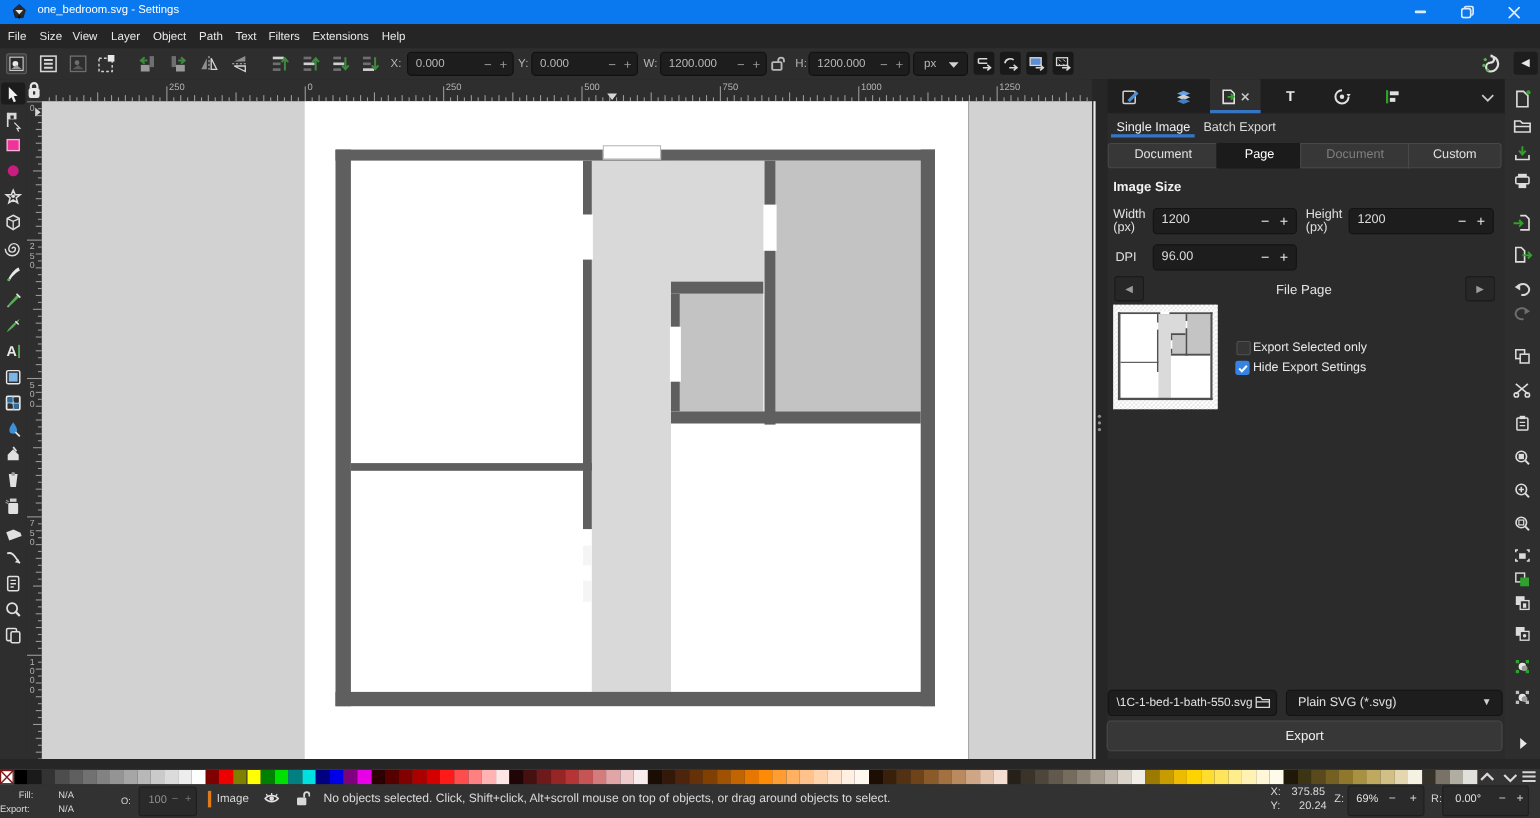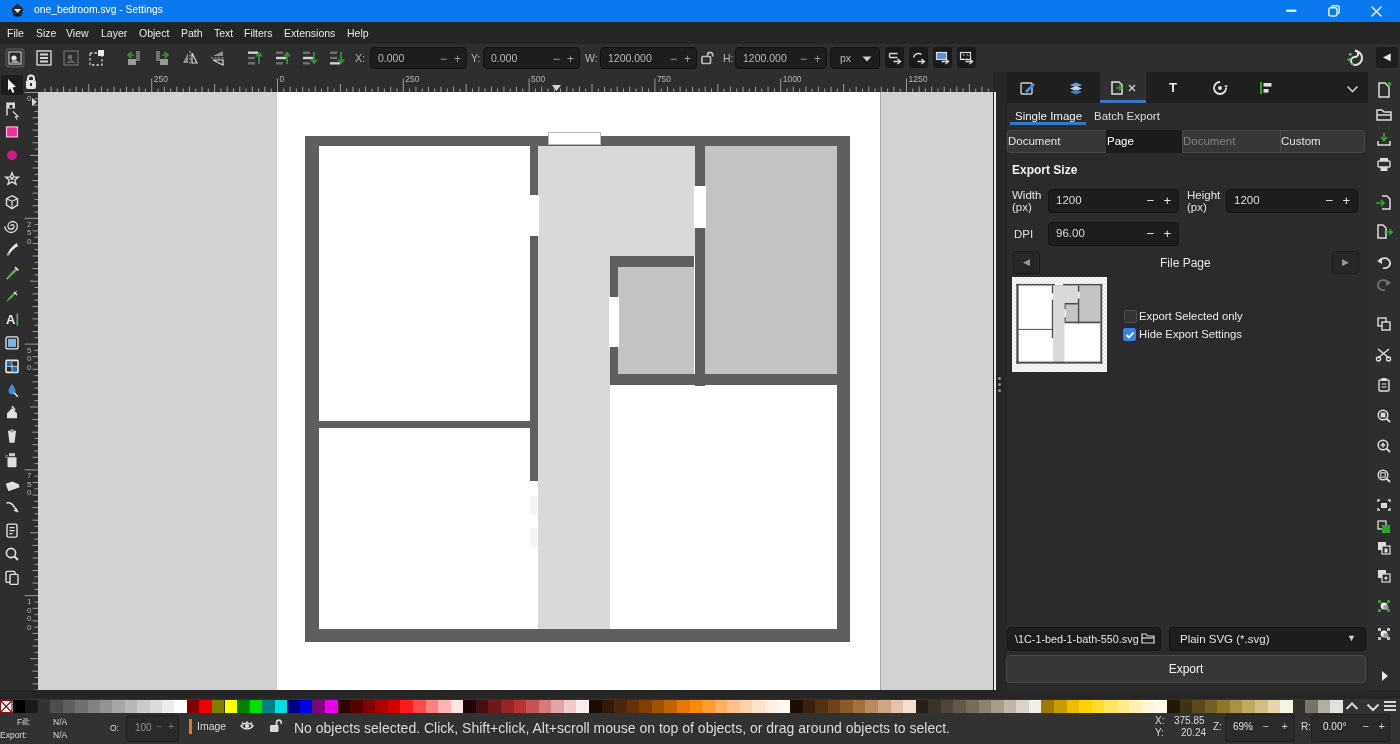--- a/index.html
+++ b/index.html
@@ -27,21 +27,21 @@
   
   #canvas{left:38px;top:92px;width:955px;height:598px;background:#d2d2d2;overflow:hidden;}
   .room{position:absolute;}
   
   #divider{left:993px;top:72px;width:14px;height:618px;background:#262626;}
   
   #panel{left:1007px;top:72px;width:361px;height:618px;background:#2b2b2b;}
   #rightstrip{left:1368px;top:72px;width:32px;height:618px;background:#2e2e2e;}
   
   .pfield{background:#1d1d1d;border:1px solid #131313;border-radius:4px;color:#dcdcdc;}
-  .pbtn{background:#373737;border:1px solid #484848;color:#e0e0e0;font-size:11.5px;text-align:left;}
+  .pbtn{background:#373737;border:1px solid #484848;color:#e0e0e0;font-size:11.5px;text-align:center;}
   
   #botstrip{left:0;top:690px;width:1400px;height:9px;background:#262626;}
   #palette{left:0;top:699px;width:1400px;height:14px;background:#333333;}
   #statusbar{left:0;top:713px;width:1400px;height:31px;background:#323232;}
   .stext{font-size:8.5px;color:#d8d8d8;}
 </style>
 </head>
 <body>
 
 <div class="abs" id="titlebar"></div>
@@ -655,21 +655,21 @@
 
 <div class="abs" style="left:1015px;top:110px;font-size:11.5px;color:#f0f0f0">Single Image</div>
 <div class="abs" style="left:1094px;top:110px;font-size:11.5px;color:#dadada">Batch Export</div>
 <div class="abs" style="left:1010px;top:122px;width:76px;height:3px;background:#3576c4"></div>
 
 <div class="abs pbtn" style="left:1007px;top:130px;width:99px;height:21px;line-height:21px;border-radius:3px 0 0 3px">Document</div>
 <div class="abs pbtn" style="left:1106px;top:130px;width:76px;height:21px;line-height:21px;background:#1b1b1b;border-color:#1b1b1b;color:#fff">Page</div>
 <div class="abs pbtn" style="left:1182px;top:130px;width:98px;height:21px;line-height:21px;color:#7f7f7f">Document</div>
 <div class="abs pbtn" style="left:1280px;top:130px;width:83px;height:21px;line-height:21px;border-radius:0 3px 3px 0">Custom</div>
 
-<div class="abs" style="left:1012px;top:163px;font-size:12px;font-weight:bold;color:#f0f0f0">Export Size</div>
+<div class="abs" style="left:1012px;top:163px;font-size:12px;font-weight:bold;color:#f0f0f0">Image Size</div>
 <div class="abs" style="left:1012px;top:189px;font-size:11.5px;color:#e0e0e0">Width<br>(px)</div>
 <div class="abs pfield" style="left:1048px;top:189px;width:129px;height:22px">
   <span style="position:absolute;left:7px;top:4px;font-size:11.5px">1200</span>
   <span style="position:absolute;right:24px;top:3px;color:#e8e8e8;font-size:13px">−</span>
   <span style="position:absolute;right:7px;top:3px;color:#e8e8e8;font-size:13px">+</span>
 </div>
 <div class="abs" style="left:1187px;top:189px;font-size:11.5px;color:#e0e0e0">Height<br>(px)</div>
 <div class="abs pfield" style="left:1226px;top:189px;width:130px;height:22px">
   <span style="position:absolute;left:7px;top:4px;font-size:11.5px">1200</span>
   <span style="position:absolute;right:24px;top:3px;color:#e8e8e8;font-size:13px">−</span>
@@ -976,21 +976,21 @@
 <div class="abs stext" style="left:197px;top:720px;font-size:10.5px">Image</div>
 <svg class="abs" style="left:240px;top:719px" width="14" height="13" viewBox="0 0 14 13">
     <path d="M1 7 C4 3.2 10 3.2 13 7 C10 10.8 4 10.8 1 7 Z" fill="none" stroke="#e0e0e0" stroke-width="1.4"></path>
     <circle cx="7" cy="7" r="2.1" fill="#e0e0e0"></circle>
     <path d="M3.2 4.6 L2 3 M7 3.9 L7 1.9 M10.8 4.6 L12 3" stroke="#e0e0e0" stroke-width="1.2"></path>
   </svg>
 <svg class="abs" style="left:269px;top:718px" width="13" height="15" viewBox="0 0 13 15">
     <rect x="1" y="7" width="8.5" height="7" rx="1.2" fill="#d8d8d8"></rect>
     <path d="M7.5 7 V4.5 a2.4 2.4 0 0 1 4.8 0 V6" fill="none" stroke="#d8d8d8" stroke-width="1.7"></path>
   </svg>
-<div class="abs stext" style="left:294px;top:720px;font-size:14px;color:#dadada">No objects selected. Click, Shift+click, Alt+scroll mouse on top of objects, or drag around objects to select.</div>
+<div class="abs stext" style="left:294px;top:720px;font-size:11px;color:#dadada">No objects selected. Click, Shift+click, Alt+scroll mouse on top of objects, or drag around objects to select.</div>
 <div class="abs stext" style="left:1155px;top:715px;font-size:10px">X:</div>
 <div class="abs stext" style="left:1174px;top:715px;font-size:10px">375.85</div>
 <div class="abs stext" style="left:1155px;top:727px;font-size:10px">Y:</div>
 <div class="abs stext" style="left:1181px;top:727px;font-size:10px">20.24</div>
 <div class="abs stext" style="left:1213px;top:721px;font-size:10px">Z:</div>
 <div class="abs" style="left:1225px;top:714px;width:68px;height:26px;background:#2a2a2a;border:1px solid #1f1f1f;border-radius:3px">
   <span style="position:absolute;left:7px;top:6px;font-size:10px;color:#e0e0e0">69%</span>
   <span style="position:absolute;right:25px;top:5px;font-size:11px;color:#cfcfcf">−</span>
   <span style="position:absolute;right:6px;top:5px;font-size:11px;color:#cfcfcf">+</span>
 </div>

